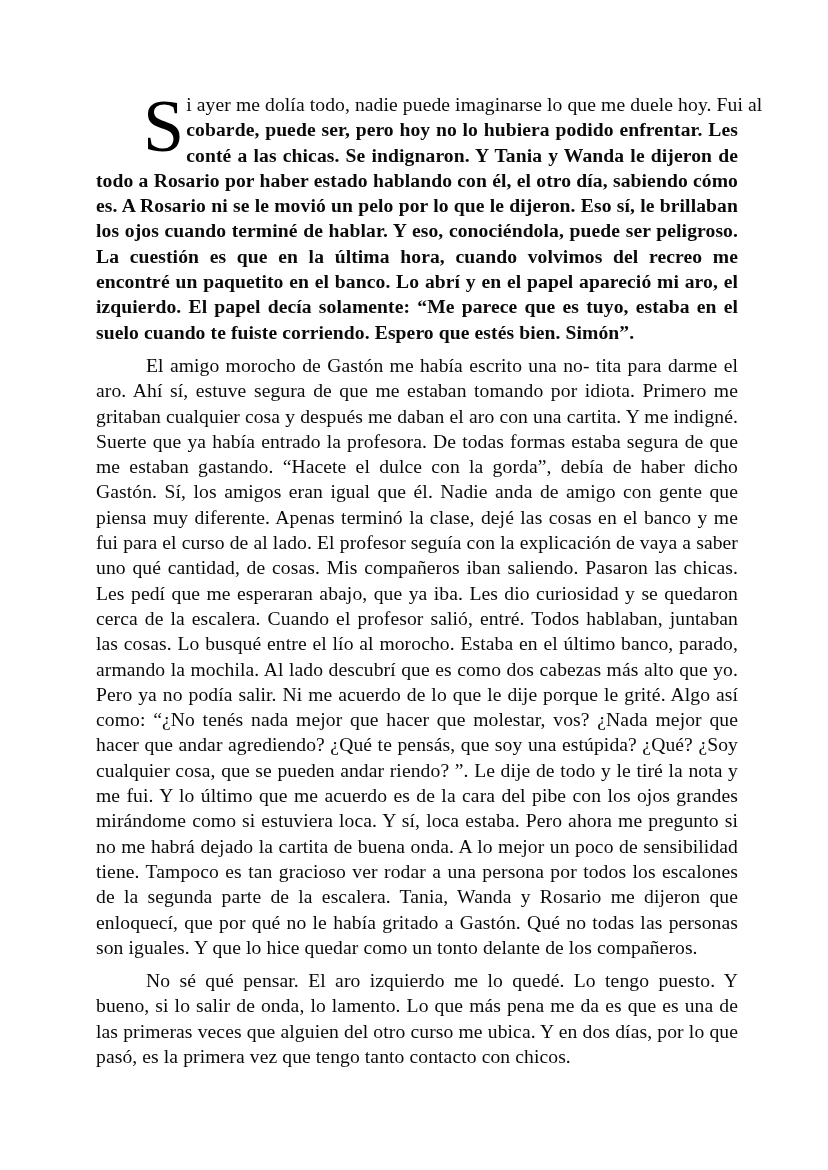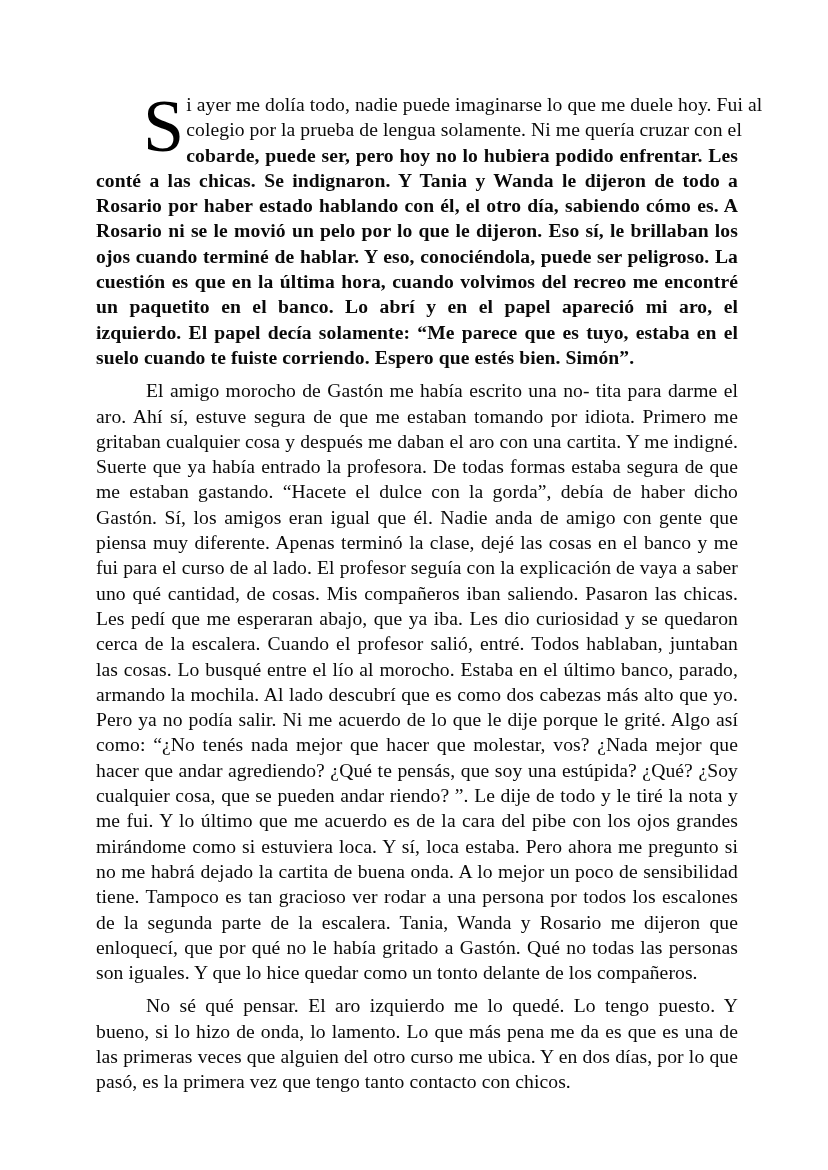--- a/index.html
+++ b/index.html
@@ -78,22 +78,21 @@
 </style>
 </head>
 <body>
 
 <div class="page" style="width: 828px; height: 1170px; background: rgb(255, 255, 255);">
   <div class="text-column">
 
     <p class="para">
       <span class="dropcap">S</span><span class="opening-lines">
           <span class="ol l1">i ayer me dolía todo, nadie puede imaginarse lo que me duele hoy. Fui al</span>
-          <span class="ol l2">colegio por la prueba de lengua solamente. Ni me quería cruzar con el</span>
         </span><span class="rest-text">cobarde, puede ser, pero hoy no lo hubiera podido enfrentar. Les conté a las chicas. Se indignaron. Y Tania y Wanda le dijeron de todo a Rosario por haber estado hablando con él, el otro día, sabiendo cómo es. A Rosario ni se le movió un pelo por lo que le dijeron. Eso sí, le brillaban los ojos cuando terminé de hablar. Y eso, conociéndola, puede ser peligroso. La cuestión es que en la última hora, cuando volvimos del recreo me encontré un paquetito en el banco. Lo abrí y en el papel apareció mi aro, el izquierdo. El papel decía solamente: “Me parece que es tuyo, estaba en el suelo cuando te fuiste corriendo. Espero que estés bien. Simón”.</span>
     </p>
 
     <p class="para indented">El amigo morocho de Gastón me había escrito una no- tita para darme el aro. Ahí sí, estuve segura de que me estaban tomando por idiota. Primero me gritaban cualquier cosa y después me daban el aro con una cartita. Y me indigné. Suerte que ya había entrado la profesora. De todas formas estaba segura de que me estaban gastando. “Hacete el dulce con la gorda”, debía de haber dicho Gastón. Sí, los amigos eran igual que él. Nadie anda de amigo con gente que piensa muy diferente. Apenas terminó la clase, dejé las cosas en el banco y me fui para el curso de al lado. El profesor seguía con la explicación de vaya a saber uno qué cantidad, de cosas. Mis compañeros iban saliendo. Pasaron las chicas. Les pedí que me esperaran abajo, que ya iba. Les dio curiosidad y se quedaron cerca de la escalera. Cuando el profesor salió, entré. Todos hablaban, juntaban las cosas. Lo busqué entre el lío al morocho. Estaba en el último banco, parado, armando la mochila. Al lado descubrí que es como dos cabezas más alto que yo. Pero ya no podía salir. Ni me acuerdo de lo que le dije porque le grité. Algo así como: “¿No tenés nada mejor que hacer que molestar, vos? ¿Nada mejor que hacer que andar agrediendo? ¿Qué te pensás, que soy una estúpida? ¿Qué? ¿Soy cualquier cosa, que se pueden andar riendo? ”. Le dije de todo y le tiré la nota y me fui. Y lo último que me acuerdo es de la cara del pibe con los ojos grandes mirándome como si estuviera loca. Y sí, loca estaba. Pero ahora me pregunto si no me habrá dejado la cartita de buena onda. A lo mejor un poco de sensibilidad tiene. Tampoco es tan gracioso ver rodar a una persona por todos los escalones de la segunda parte de la escalera. Tania, Wanda y Rosario me dijeron que enloquecí, que por qué no le había gritado a Gastón. Qué no todas las personas son iguales. Y que lo hice quedar como un tonto delante de los compañeros.</p>
 
-    <p class="para indented">No sé qué pensar. El aro izquierdo me lo quedé. Lo tengo puesto. Y bueno, si lo hizo de onda, lo lamento. Lo que más pena me da es que es una de las primeras veces que alguien del otro curso me ubica. Y en dos días, por lo que pasó, es la primera vez que tengo tanto contacto con chicos.</p>
+    <p class="para indented">No sé qué pensar. El aro izquierdo me lo quedé. Lo tengo puesto. Y bueno, si lo salir de onda, lo lamento. Lo que más pena me da es que es una de las primeras veces que alguien del otro curso me ubica. Y en dos días, por lo que pasó, es la primera vez que tengo tanto contacto con chicos.</p>
 
   </div>
 </div>
 
 </body></html>

